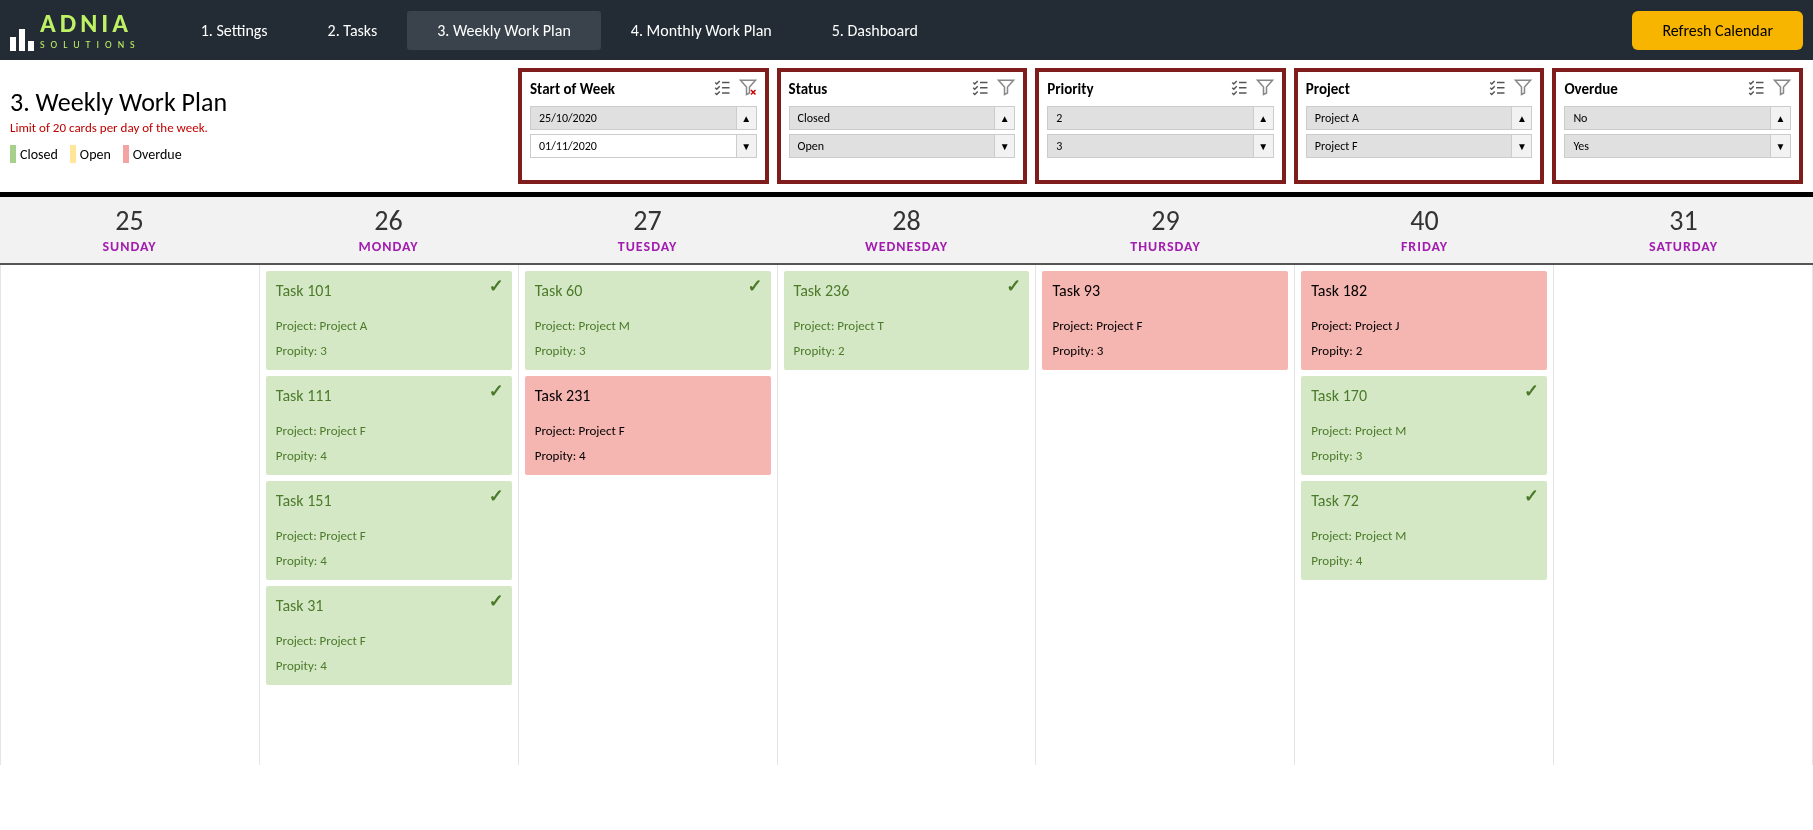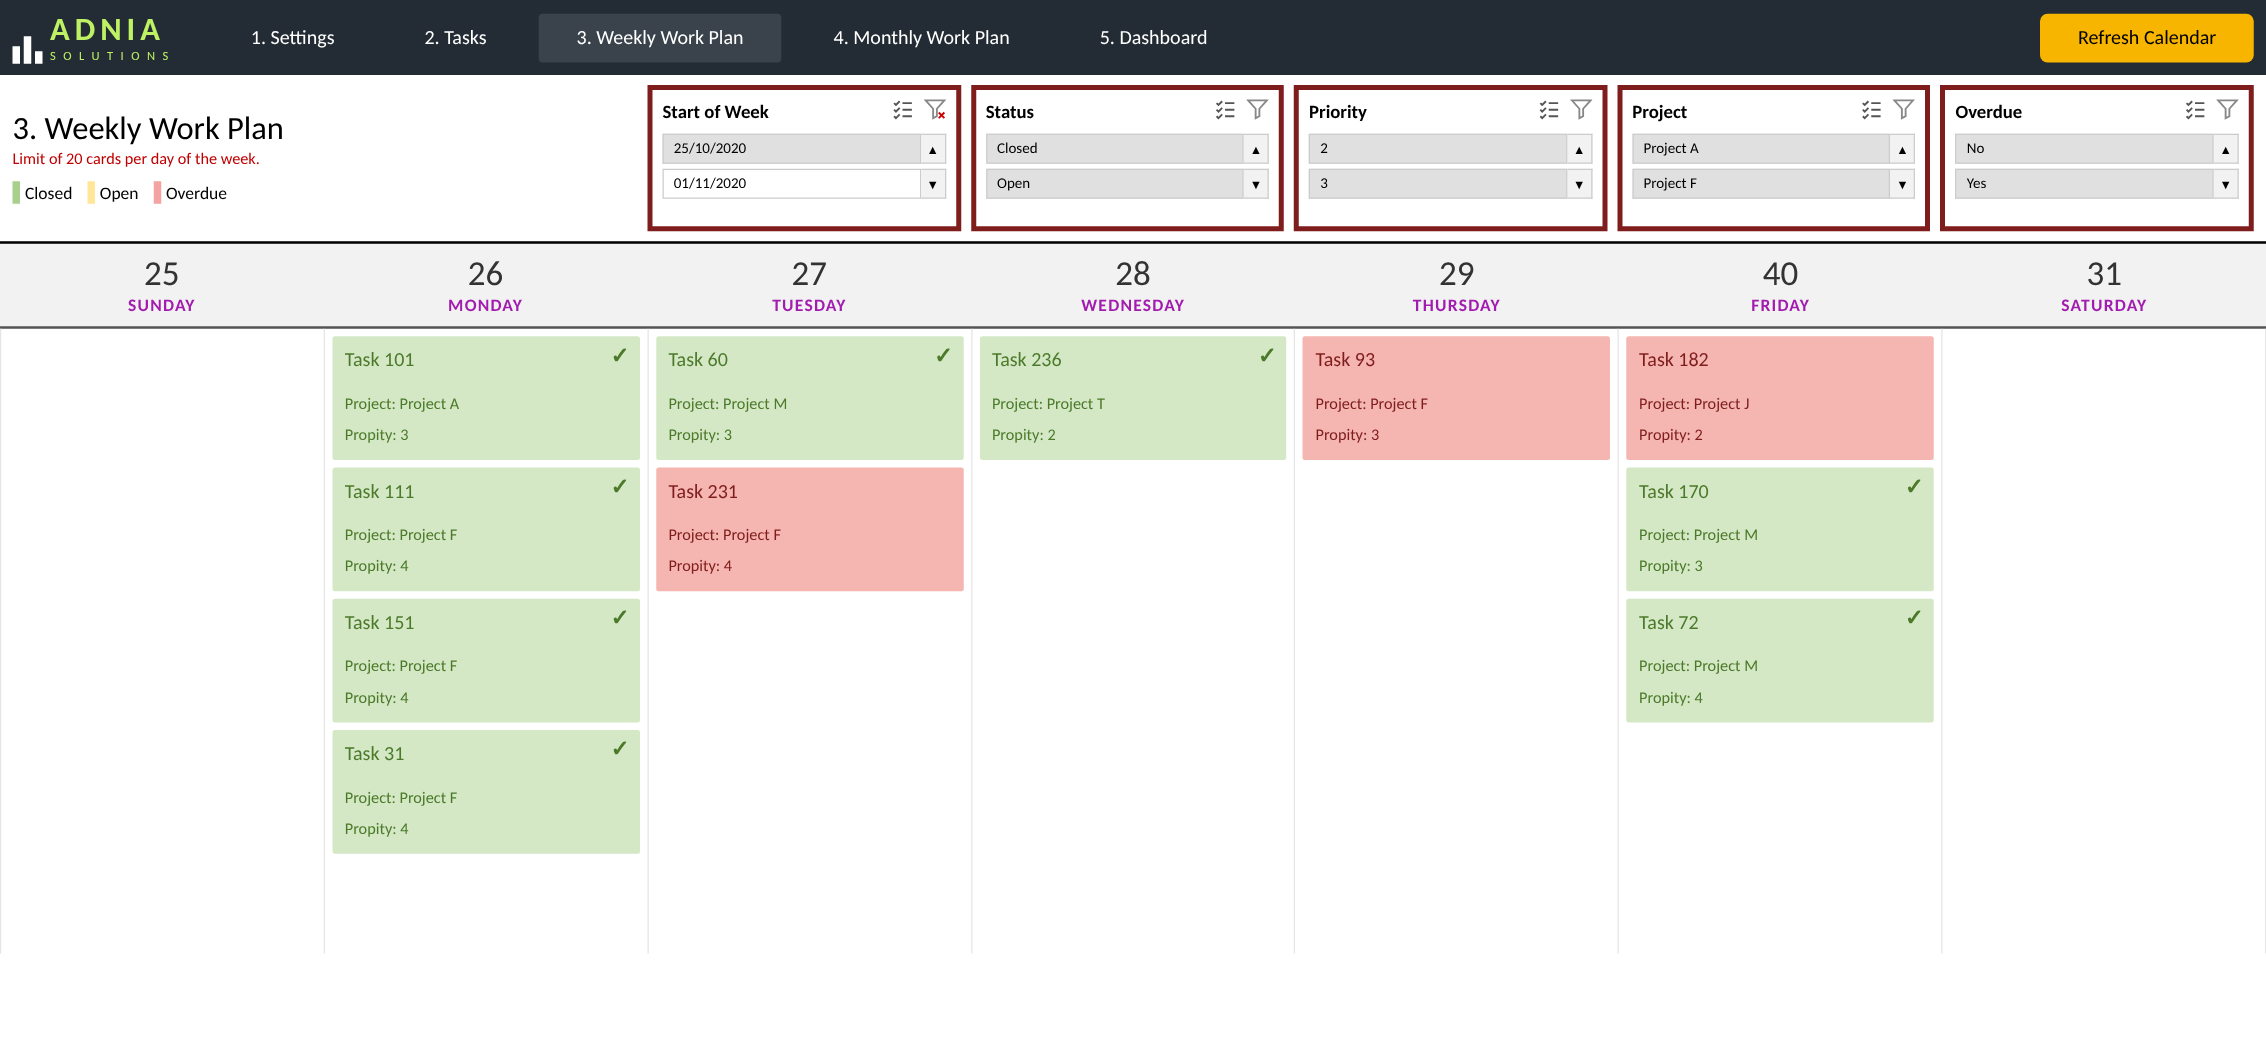--- a/index.html
+++ b/index.html
@@ -6,21 +6,21 @@
   body { font-family: Calibri, Arial, sans-serif; background: #fff; width: 1813px; }
   
   
   .header { background: #232c34; height: 60px; display: flex; align-items: center; padding: 0 10px; }
   .logo { display: flex; align-items: flex-end; color: #bef264; margin-right: 30px; }
   .logo-bars { display: flex; align-items: flex-end; gap: 3px; margin-right: 6px; }
   .logo-bars span { width: 6px; background: #fff; display: inline-block; }
   .logo-bars span:nth-child(1){height:14px;} .logo-bars span:nth-child(2){height:22px;} .logo-bars span:nth-child(3){height:10px;}
   .logo-text { font-weight: bold; font-size: 26px; letter-spacing: 4px; line-height: 1; }
   .logo-sub { font-size: 10px; letter-spacing: 6px; margin-top: 2px; }
-  .nav { display: flex; gap: 12px; }
+  .nav { display: flex; gap: 0; }
   .nav-item { color: #fff; padding: 10px 30px; font-size: 16px; cursor: pointer; border-radius: 3px; }
   .nav-item.active { background: #3a434b; }
   .refresh-btn { margin-left: auto; background: #f7b500; border: none; border-radius: 6px; padding: 10px 30px; font-size: 16px; cursor: pointer; font-family: inherit; }
   
   
   .subheader { display: flex; align-items: flex-start; padding: 8px 10px 0 10px; gap: 8px; }
   .page-title-block { width: 500px; padding-top: 18px; }
   .page-title { font-size: 26px; font-weight: normal; margin-bottom: 2px; }
   .note { color: #c00000; font-size: 13px; }
   .legend { display: flex; gap: 12px; margin-top: 10px; align-items: center; font-size: 14px; }
@@ -36,37 +36,37 @@
   .filter-head { display: flex; align-items: center; justify-content: space-between; font-weight: bold; font-size: 15px; margin-bottom: 6px; }
   .filter-icons { display: flex; gap: 8px; }
   .filter-icons svg { width: 18px; height: 18px; }
   .filter-rows { display: flex; flex-direction: column; gap: 4px; }
   .filter-row { display: flex; }
   .filter-val { flex: 1; background: #e0e0e0; border: 1px solid #ccc; padding: 4px 8px; font-size: 12px; }
   .filter-val.white { background: #fff; }
   .spin { width: 20px; display: flex; align-items: center; justify-content: center; border: 1px solid #ccc; border-left: none; background: #f2f2f2; font-size: 10px; cursor: pointer; }
   
   
-  .week-head { display: flex; background: #f2f2f2; border-top: 2px solid #000000; border-bottom: 2px solid #555; margin-top: 8px; }
+  .week-head { display: flex; background: #f2f2f2; border-top: 5px solid #000000; border-bottom: 2px solid #555; margin-top: 8px; }
   .day-head { flex: 1; text-align: center; padding: 6px 0 8px 0; }
   .day-num { font-size: 28px; color: #333; }
   .day-name { font-size: 14px; font-weight: bold; letter-spacing: 1px; color: #a21caf; }
   
   
   .week-body { display: flex; }
   .day-col { flex: 1; border-right: 1px solid #e5e5e5; padding: 6px 6px; min-height: 500px; }
   .day-col:first-child { border-left: 1px solid #e5e5e5; }
   .card { border-radius: 2px; padding: 10px 10px 12px 10px; margin-bottom: 6px; position: relative; font-size: 14px; }
   .card.closed { background: #d4e8c6; color: #4c7a2a; }
   .card.overdue { background: #f5b5b0; color: #000; }
   .card .title { font-size: 16px; margin-bottom: 18px; }
   .card .meta { font-size: 13px; margin-bottom: 10px; }
   .card .meta:last-child { margin-bottom: 0; }
   .check { position: absolute; top: 4px; right: 8px; color: #4c7a2a; font-size: 18px; font-weight: bold; }
-  .card.overdue .title, .card.overdue .meta { color: #7f1d1d; }
+  .card.overdue .title, .card.overdue .meta { color: #000000; }
 </style>
 </head>
 <body>
 
 <div class="header">
   <div class="logo">
     <div class="logo-bars">
         <span></span>
         <span></span>
         <span></span>

